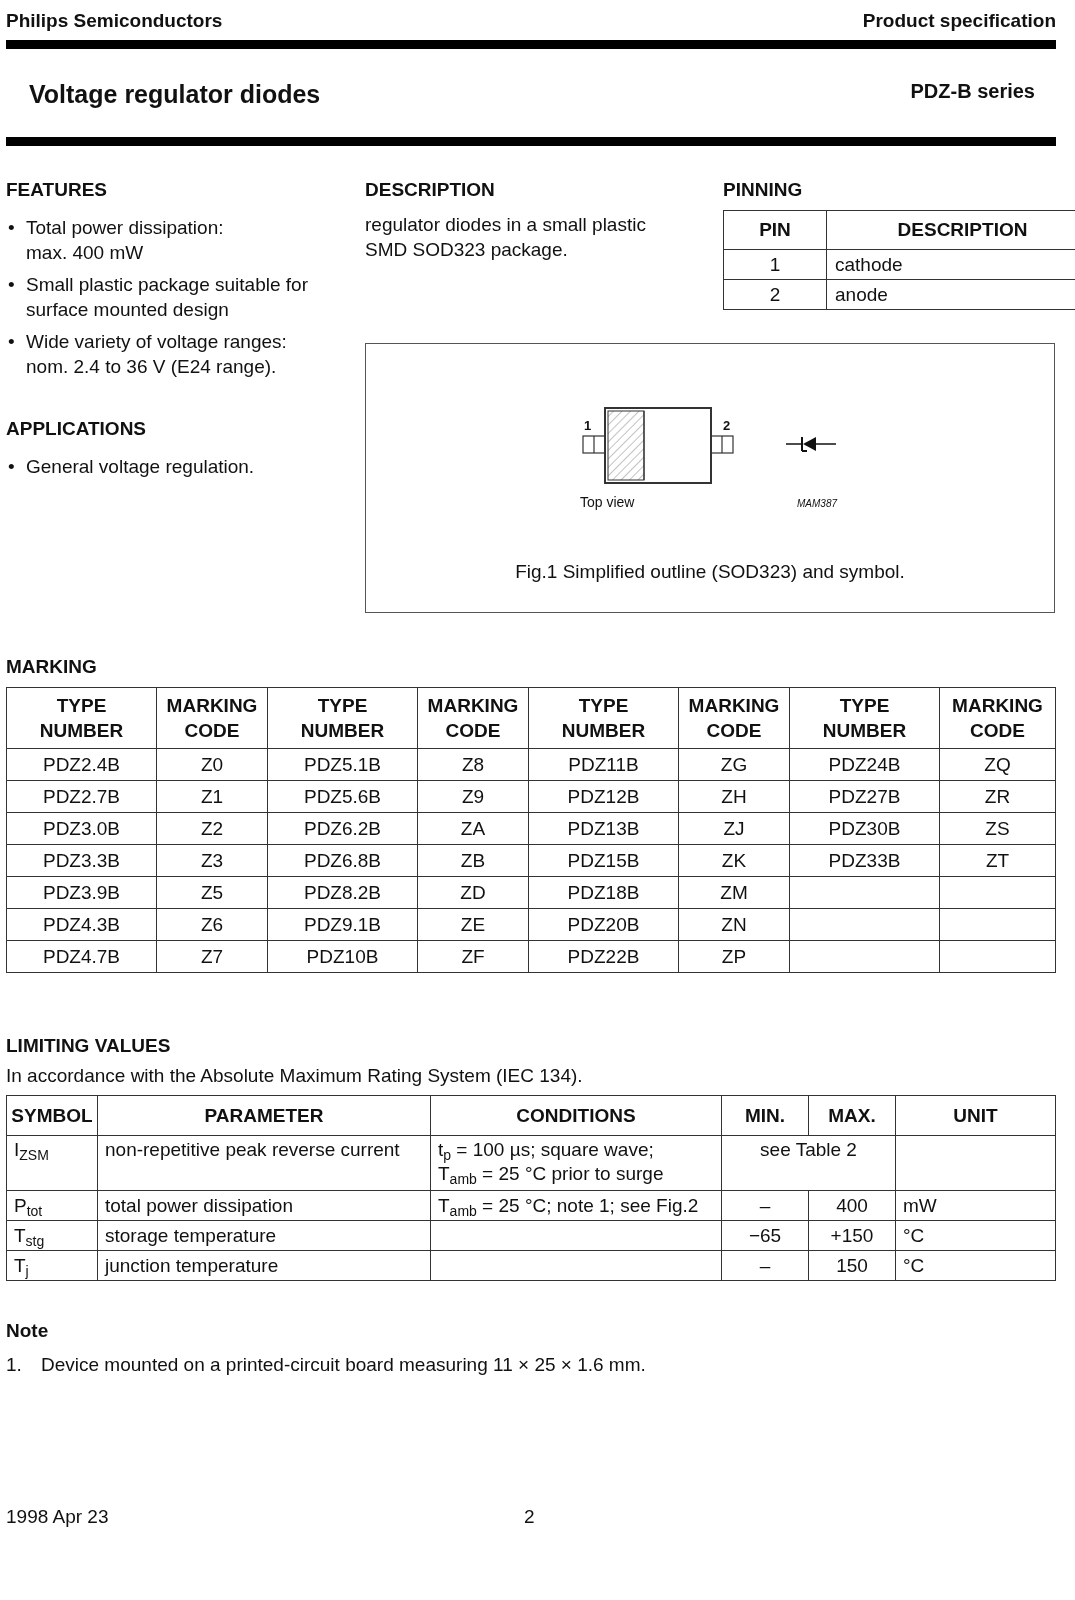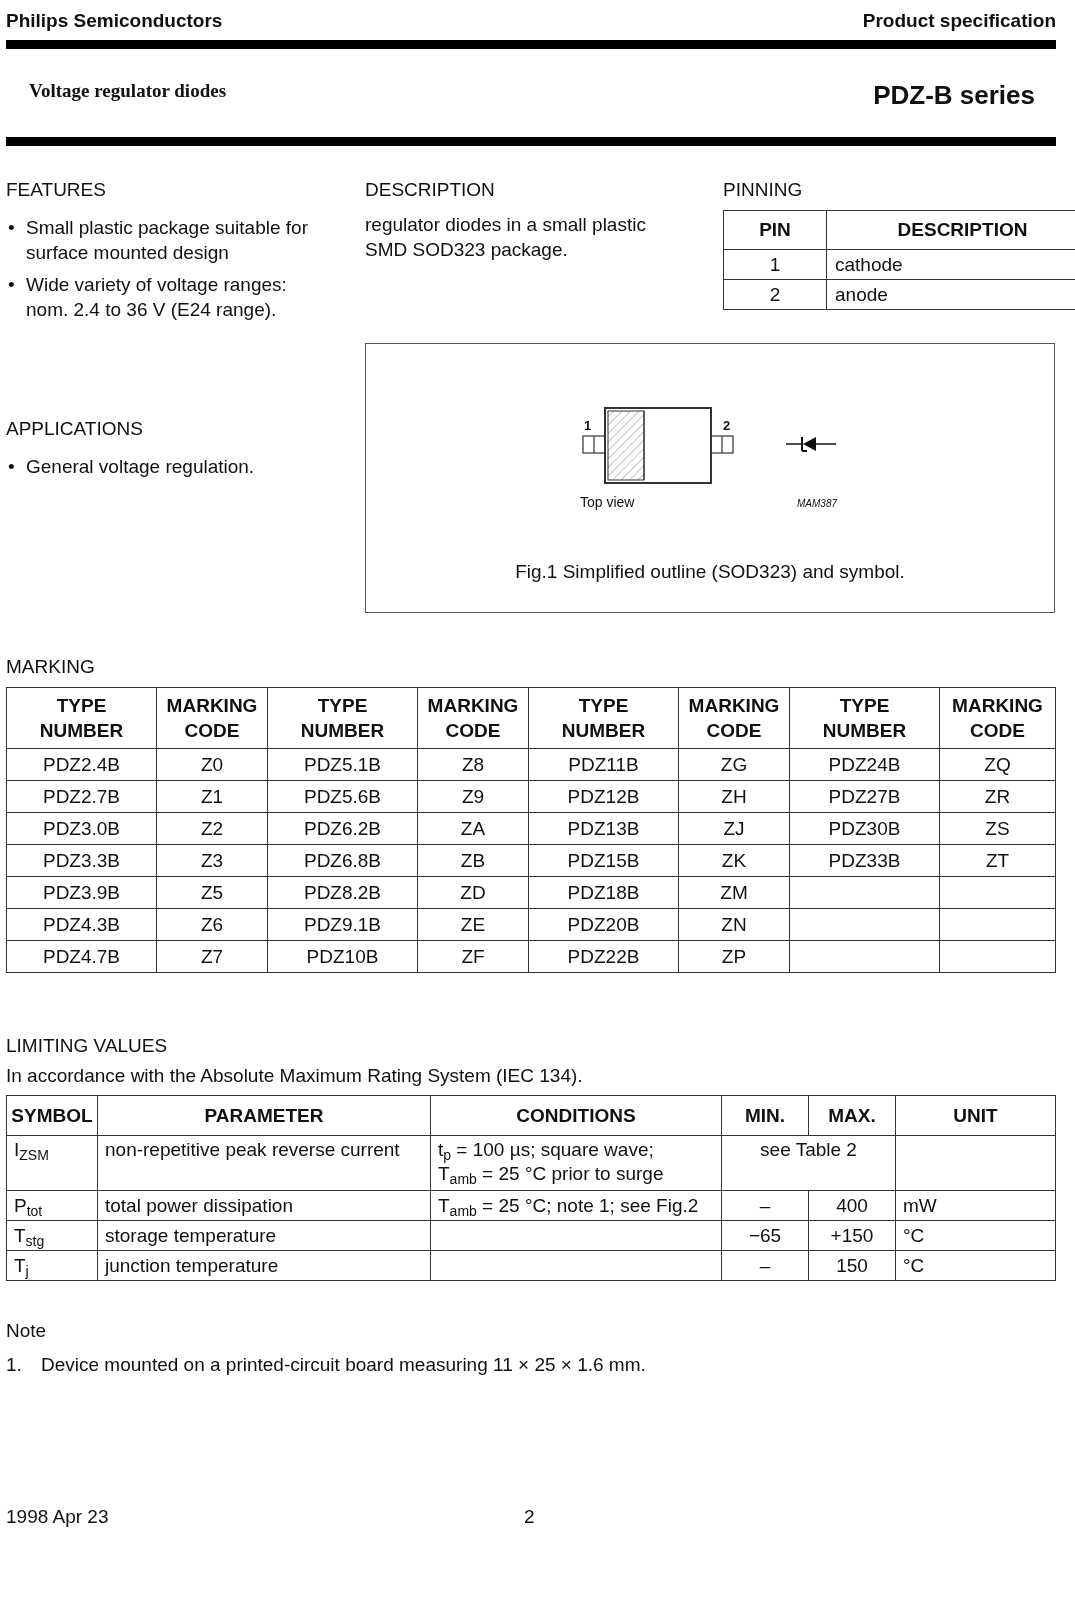--- a/index.html
+++ b/index.html
@@ -1,23 +1,23 @@
 <!DOCTYPE html>
 <html><head>
 <meta charset="utf-8">
 <style>
   html, body { margin: 0; padding: 0; background: #ffffff; }
   body { width: 1075px; height: 1600px; position: relative; font-family: "Liberation Sans", sans-serif; color: #111; overflow: hidden; }
   .abs { position: absolute; }
   .hdr-left { left: 6px; top: 10px; font-size: 19px; font-weight: bold; }
   .hdr-right { right: 19px; top: 10px; font-size: 19px; font-weight: bold; }
   .bar { left: 6px; width: 1050px; height: 9px; background: #000; }
-  .title-left { left: 29px; top: 80px; font-size: 19px; font-weight: bold; font-family: Liberation Serif, serif; }
-  .title-right { right: 40px; top: 80px; font-size: 26px; font-weight: bold; }
-  .sec-h { font-size: 19px; font-weight: normal; }
+  .title-left { left: 29px; top: 80px; font-size: 25px; font-weight: bold; }
+  .title-right { right: 40px; top: 80px; font-size: 20px; font-weight: bold; }
+  .sec-h { font-size: 19px; font-weight: bold; }
   .body-t { font-size: 19px; line-height: 25px; }
   ul.feat { list-style: none; margin: 0; padding: 0; }
   ul.feat li { position: relative; padding-left: 20px; font-size: 19px; line-height: 25px; margin-bottom: 7px; }
   ul.feat li::before { content: "\2022"; position: absolute; left: 2px; top: 0; }
   table.grid { border-collapse: collapse; }
   table.grid td, table.grid th { border: 1.5px solid #333; font-size: 19px; }
   table.grid th { font-weight: bold; text-align: center; }
   .pin-t { left: 723px; top: 210px; width: 376px; }
   .pin-t th { height: 36px; }
   .pin-t td { height: 29px; padding: 0 8px; }
@@ -38,20 +38,21 @@
 
 <div class="abs hdr-left">Philips Semiconductors</div>
 <div class="abs hdr-right">Product specification</div>
 <div class="abs bar" style="top:40px;"></div>
 <div class="abs title-left">Voltage regulator diodes</div>
 <div class="abs title-right">PDZ-B series</div>
 <div class="abs bar" style="top:137px;"></div>
 
 <div class="abs sec-h" style="left:6px; top:179px;">FEATURES</div>
 <ul class="abs feat" style="left:6px; top:215px; width:340px;">
+  <li><span>Total power dissipation:</span><br><span>max. 400 mW</span></li>
   <li><span>Small plastic package suitable for</span><br><span>surface mounted design</span></li>
   <li><span>Wide variety of voltage ranges:</span><br><span>nom. 2.4 to 36 V (E24 range).</span></li>
 </ul>
 
 <div class="abs sec-h" style="left:6px; top:418px;">APPLICATIONS</div>
 <ul class="abs feat" style="left:6px; top:454px; width:340px;">
   <li>General voltage regulation.</li>
 </ul>
 
 <div class="abs sec-h" style="left:365px; top:179px;">DESCRIPTION</div>

